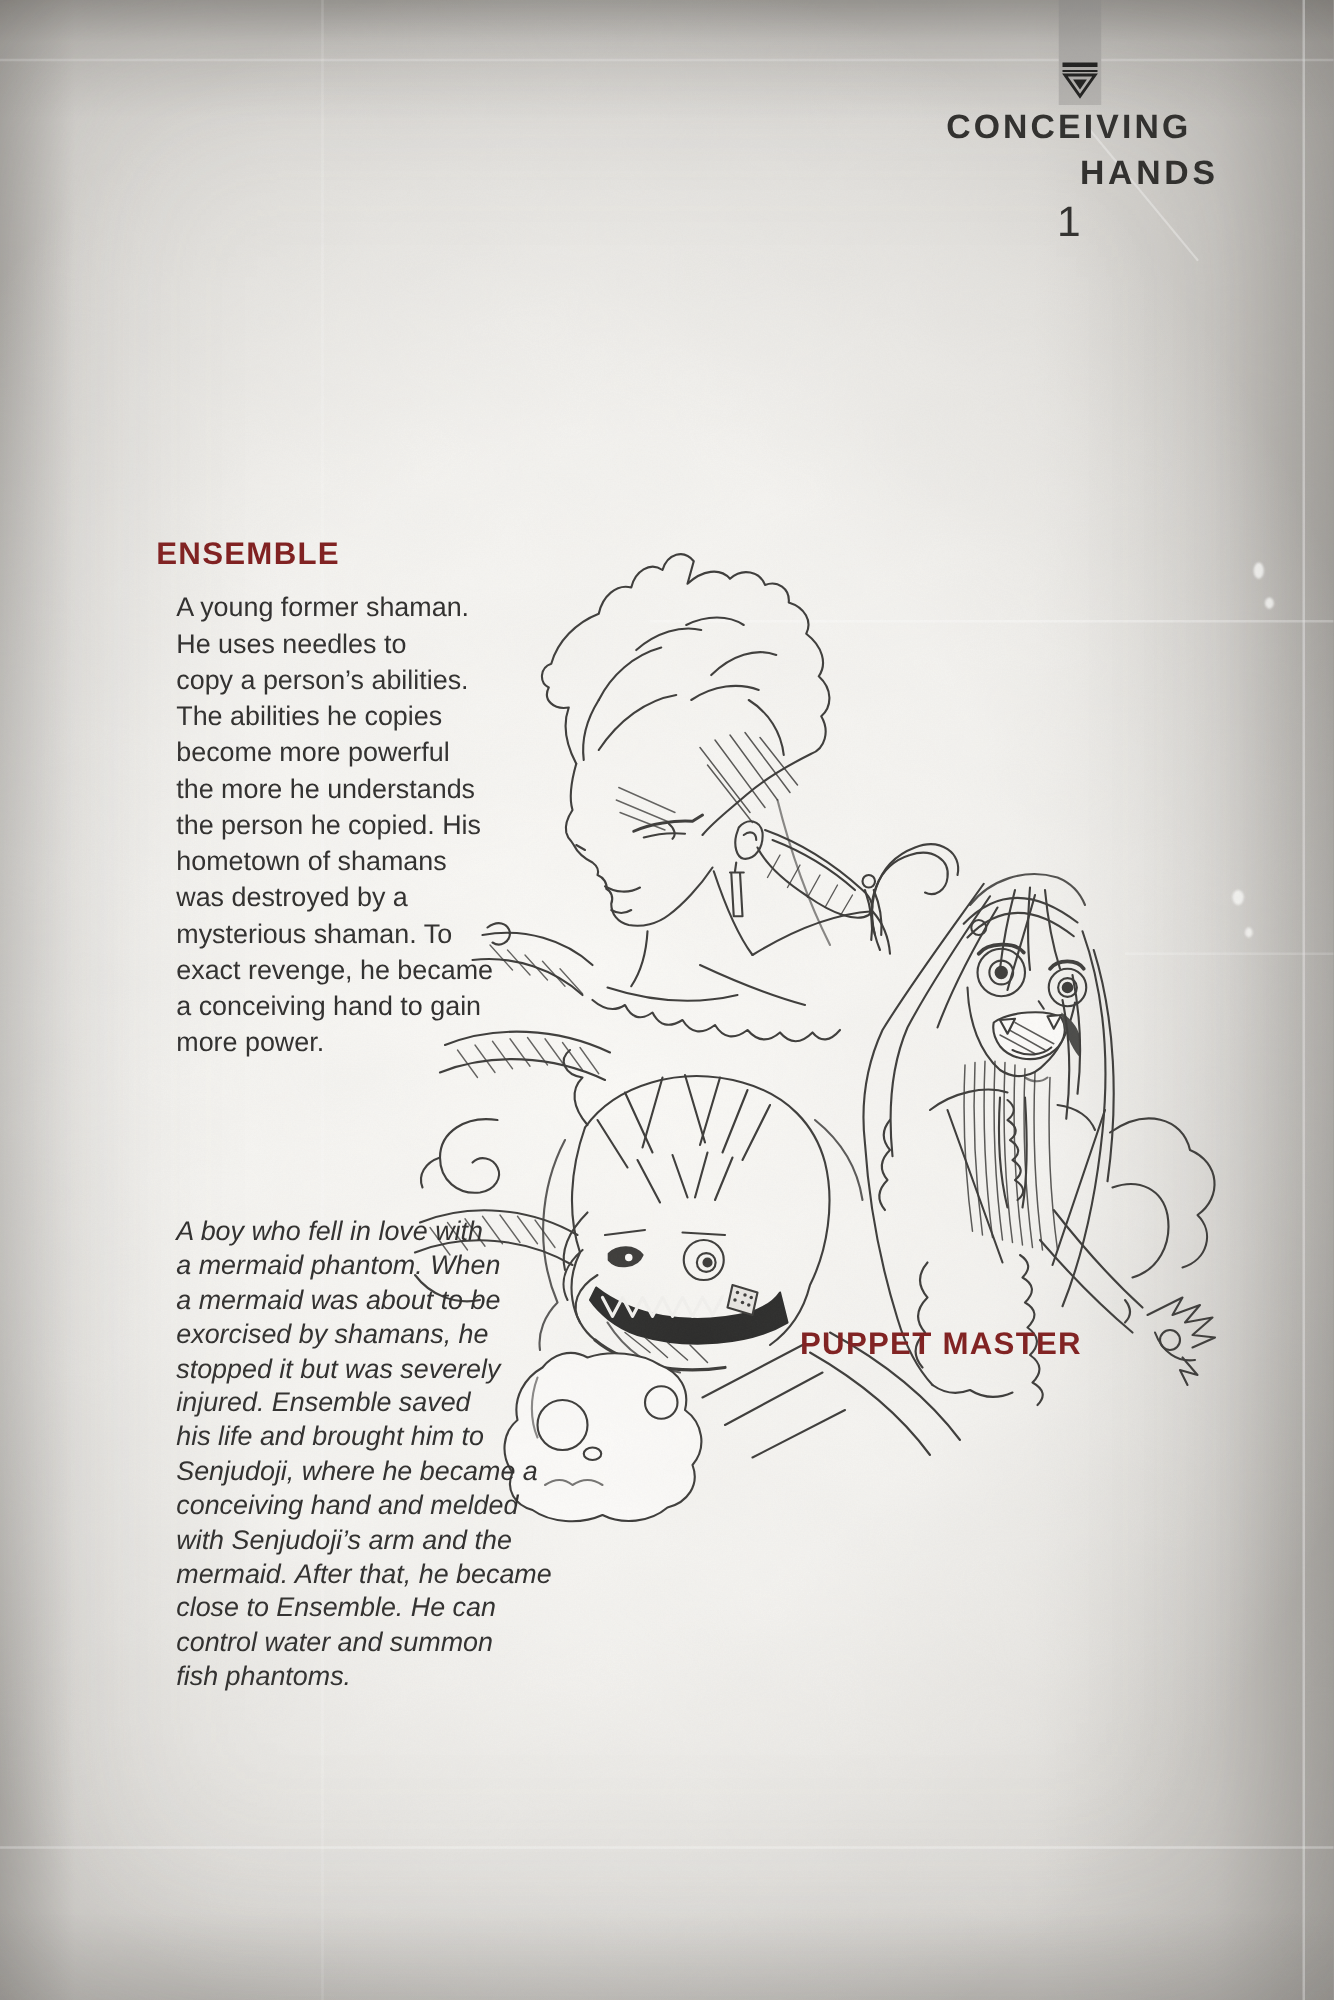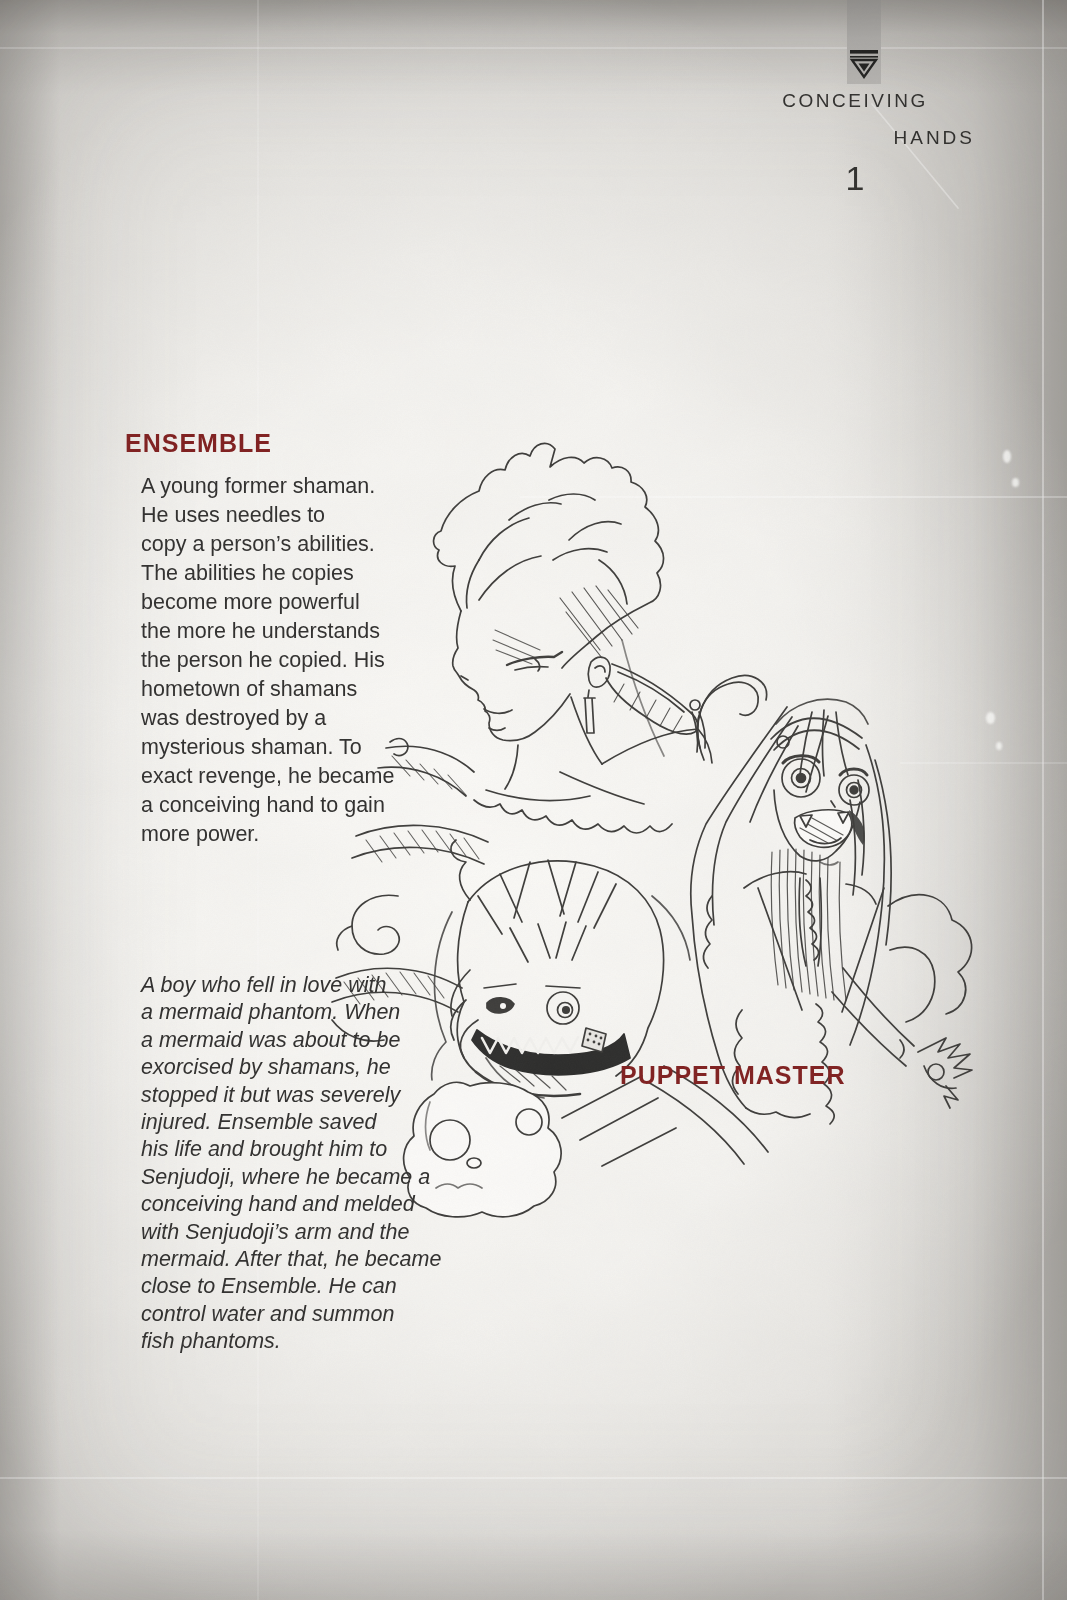--- a/index.html
+++ b/index.html
@@ -29,36 +29,36 @@
   .art{position:absolute;left:0;top:0;z-index:5;}
   .logo-band{
     position:absolute;left:847px;top:0;width:34px;height:84px;z-index:6;
     background:linear-gradient(180deg,#8e8c89 0%,#a8a6a3 45%,#b4b2af 100%);
   }
   .logo-band svg{position:absolute;left:0;bottom:2px;}
   .title-block{
     position:absolute;left:735px;top:84px;width:240px;z-index:6;
     text-align:center;color:#2d2c2a;
   }
-  .title-line{font-size:19px;letter-spacing:2.5px;font-weight:400;line-height:34px;}
+  .title-line{font-size:27px;letter-spacing:2.5px;font-weight:700;line-height:34px;}
   .title-line.second{line-height:40px;letter-spacing:3px;text-align:right;}
   .volume-num{font-size:34px;font-weight:400;line-height:36px;margin-top:2px;}
   .char{position:absolute;z-index:10;}
   .char h2{
     margin:0 0 8px 0;font-size:25px;font-weight:700;letter-spacing:1px;
     color:#7f1d1d;line-height:26px;
   }
   .char p{
     margin:16px;font-size:21.5px;color:#2e2d2c;white-space:pre-line;
   }
   .char-ensemble{left:125px;top:430px;width:330px;}
   .char-ensemble p{line-height:29px;}
   .char-rainman{left:125px;top:956px;width:390px;}
   .char-rainman p{line-height:27.4px;font-style:italic;}
-  .char-puppet{left:620px;top:1062px;width:345px;}
+  .char-puppet{left:640px;top:1062px;width:345px;}
   .char-puppet p{line-height:27.7px;}
 </style>
 </head>
 <body>
 
 <div class="page">
 
   <div class="vignette"></div>
 
   <div class="gridline gl-v" style="left:257px;opacity:.18;"></div>

